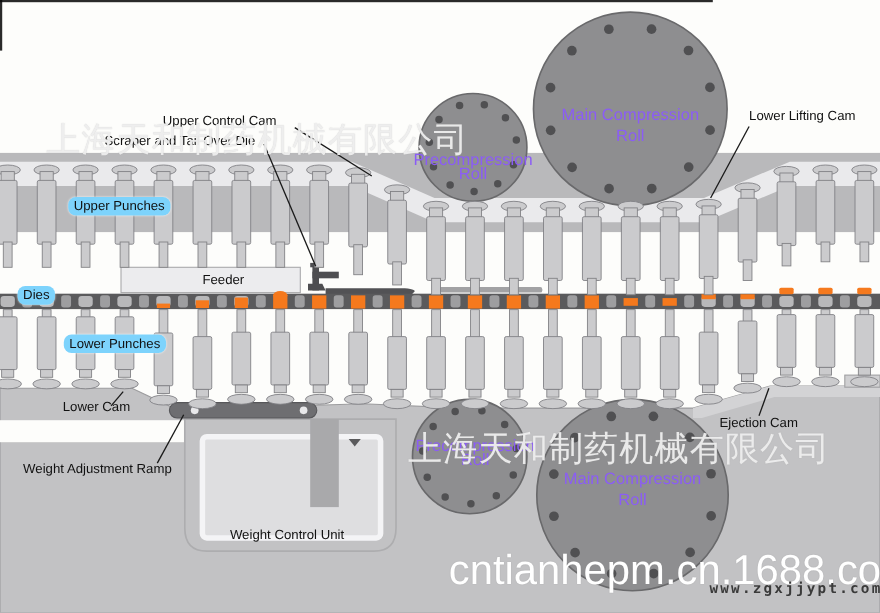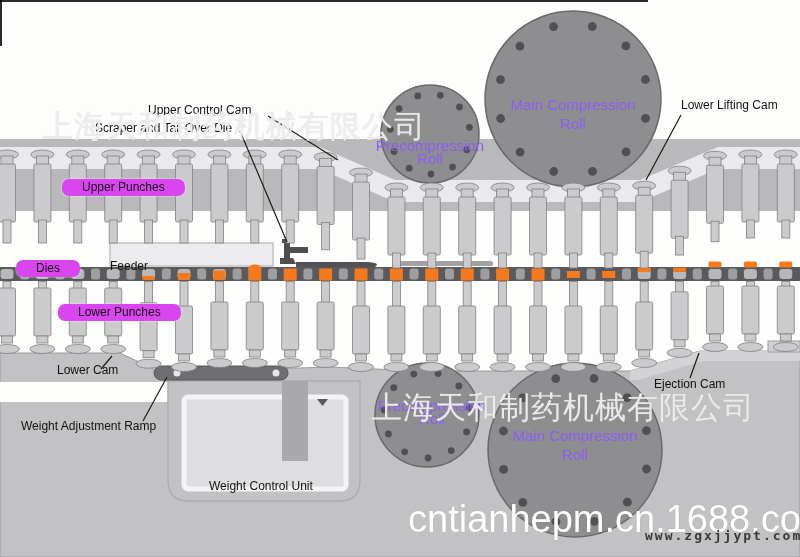--- a/index.html
+++ b/index.html
@@ -1,20 +1,20 @@
 <!DOCTYPE html>
 <html><head>
 <meta charset="utf-8">
 <style>
   html,body{margin:0;padding:0;background:#888;}
   .stage{position:relative;width:800px;height:557px;background:#fdfdfb;overflow:hidden;
          font-family:"Liberation Sans",sans-serif;}
   .stage svg{position:absolute;left:0;top:0;}
   .lbl{position:absolute;font-size:12px;color:#111;white-space:nowrap;line-height:13px;z-index:5;}
-  .box{background:#d946ef;border-radius:7px;padding:2px 20px;box-shadow:0 0 2px rgba(255,255,255,.9);}
+  .box{background:#7dd3fc;border-radius:7px;padding:2px 5px;box-shadow:0 0 2px rgba(255,255,255,.9);}
   .rolllbl{position:absolute;text-align:center;color:#8b5cf6;z-index:5;}
   .rolllbl.small{font-size:15px;line-height:13px;}
   .rolllbl.big{font-size:15px;line-height:19px;}
   .wm{position:absolute;font-size:31px;letter-spacing:1px;color:rgba(240,240,240,0.92);
       text-shadow:0 0 1px rgba(170,170,170,.55);white-space:nowrap;z-index:8;font-weight:400;}
   .bigurl{position:absolute;font-size:38px;color:#ffffff;white-space:nowrap;z-index:9;
           text-shadow:0 0 1px rgba(130,130,130,.45);letter-spacing:0px;}
   .smallurl{position:absolute;font-family:"DejaVu Sans Mono",monospace;font-weight:700;
             font-size:13px;color:#3a3a3a;letter-spacing:2px;z-index:9;}
 </style>
@@ -516,21 +516,21 @@
     <line x1="681" y1="115" x2="646" y2="180"></line>
     <line x1="101" y1="369" x2="112" y2="356"></line>
     <line x1="143" y1="421" x2="167" y2="377"></line>
     <line x1="690" y1="378" x2="699" y2="353"></line>
   </g>
 </svg>
 
 <div class="lbl" style="left:148px;top:104px">Upper Control Cam</div>
 <div class="lbl" style="left:95px;top:122px">Scraper and Tail Over Die</div>
 <div class="lbl box" style="left:62px;top:179px">Upper Punches</div>
-<div class="lbl" style="left:110px;top:260px;width:186px;">Feeder</div>
+<div class="lbl" style="left:110px;top:248px;width:186px;text-align:center">Feeder</div>
 <div class="lbl box" style="left:16px;top:260px">Dies</div>
 <div class="lbl box" style="left:58px;top:304px">Lower Punches</div>
 <div class="lbl" style="left:57px;top:364px">Lower Cam</div>
 <div class="lbl" style="left:21px;top:420px">Weight Adjustment Ramp</div>
 <div class="lbl" style="left:209px;top:480px">Weight Control Unit</div>
 <div class="lbl" style="left:654px;top:378px">Ejection Cam</div>
 <div class="lbl" style="left:681px;top:99px">Lower Lifting Cam</div>
 
 <div class="rolllbl small" style="left:375px;top:139px;width:110px">
   <div>Precompression</div>

